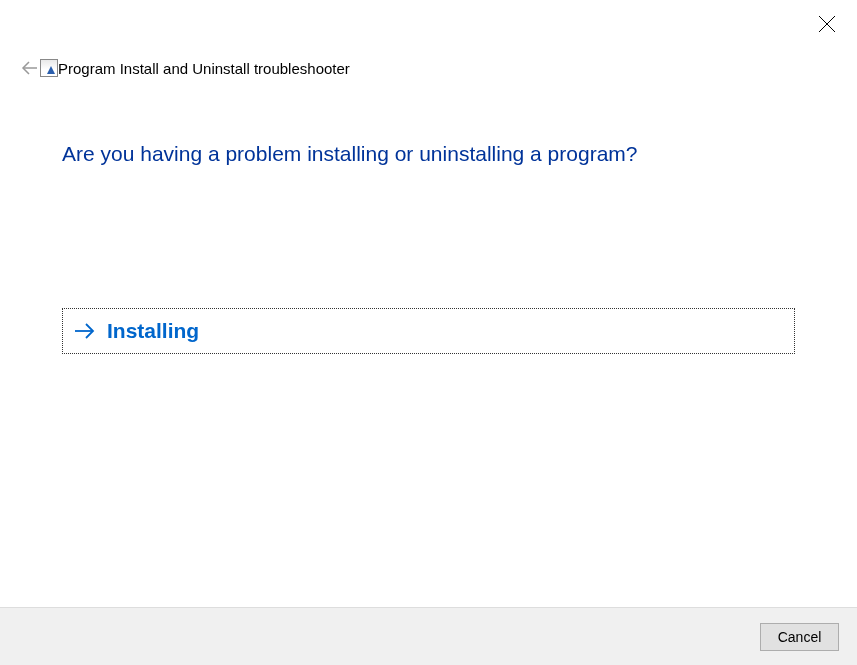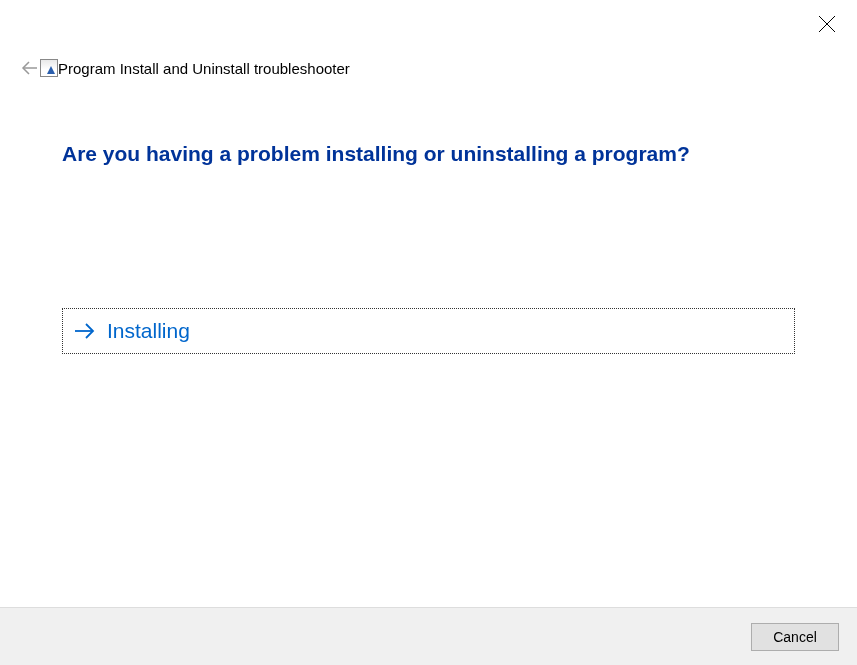--- a/index.html
+++ b/index.html
@@ -85,21 +85,21 @@
       color: #000;
     }
     .content {
       flex: 1;
       padding: 0 62px;
     }
     .heading {
       font-size: 21px;
       color: #003399;
       margin-top: 64px;
-      font-weight: 700;
+      font-weight: 400;
     }
     .options {
       margin-top: 142px;
     }
     .option {
       display: flex;
       align-items: center;
       gap: 10px;
       padding: 10px 10px;
       cursor: pointer;
@@ -115,33 +115,33 @@
       align-items: center;
     }
     .option-arrow svg {
       stroke: #0066cc;
       fill: none;
       stroke-width: 1.8;
     }
     .option-label {
       font-size: 21px;
       color: #0066cc;
-      font-weight: 400;
+      font-weight: 700;
     }
     .footer {
       height: 58px;
       background: #f0f0f0;
       border-top: 1px solid #ddd;
       display: flex;
       justify-content: flex-end;
       align-items: center;
       padding-right: 18px;
     }
     .cancel-btn {
-      width: 88px;
+      width: 79px;
       height: 28px;
       background: #e1e1e1;
       border: 1px solid #adadad;
       font-size: 14px;
       font-family: inherit;
       cursor: pointer;
     }
   </style>
 </head>
 <body>

